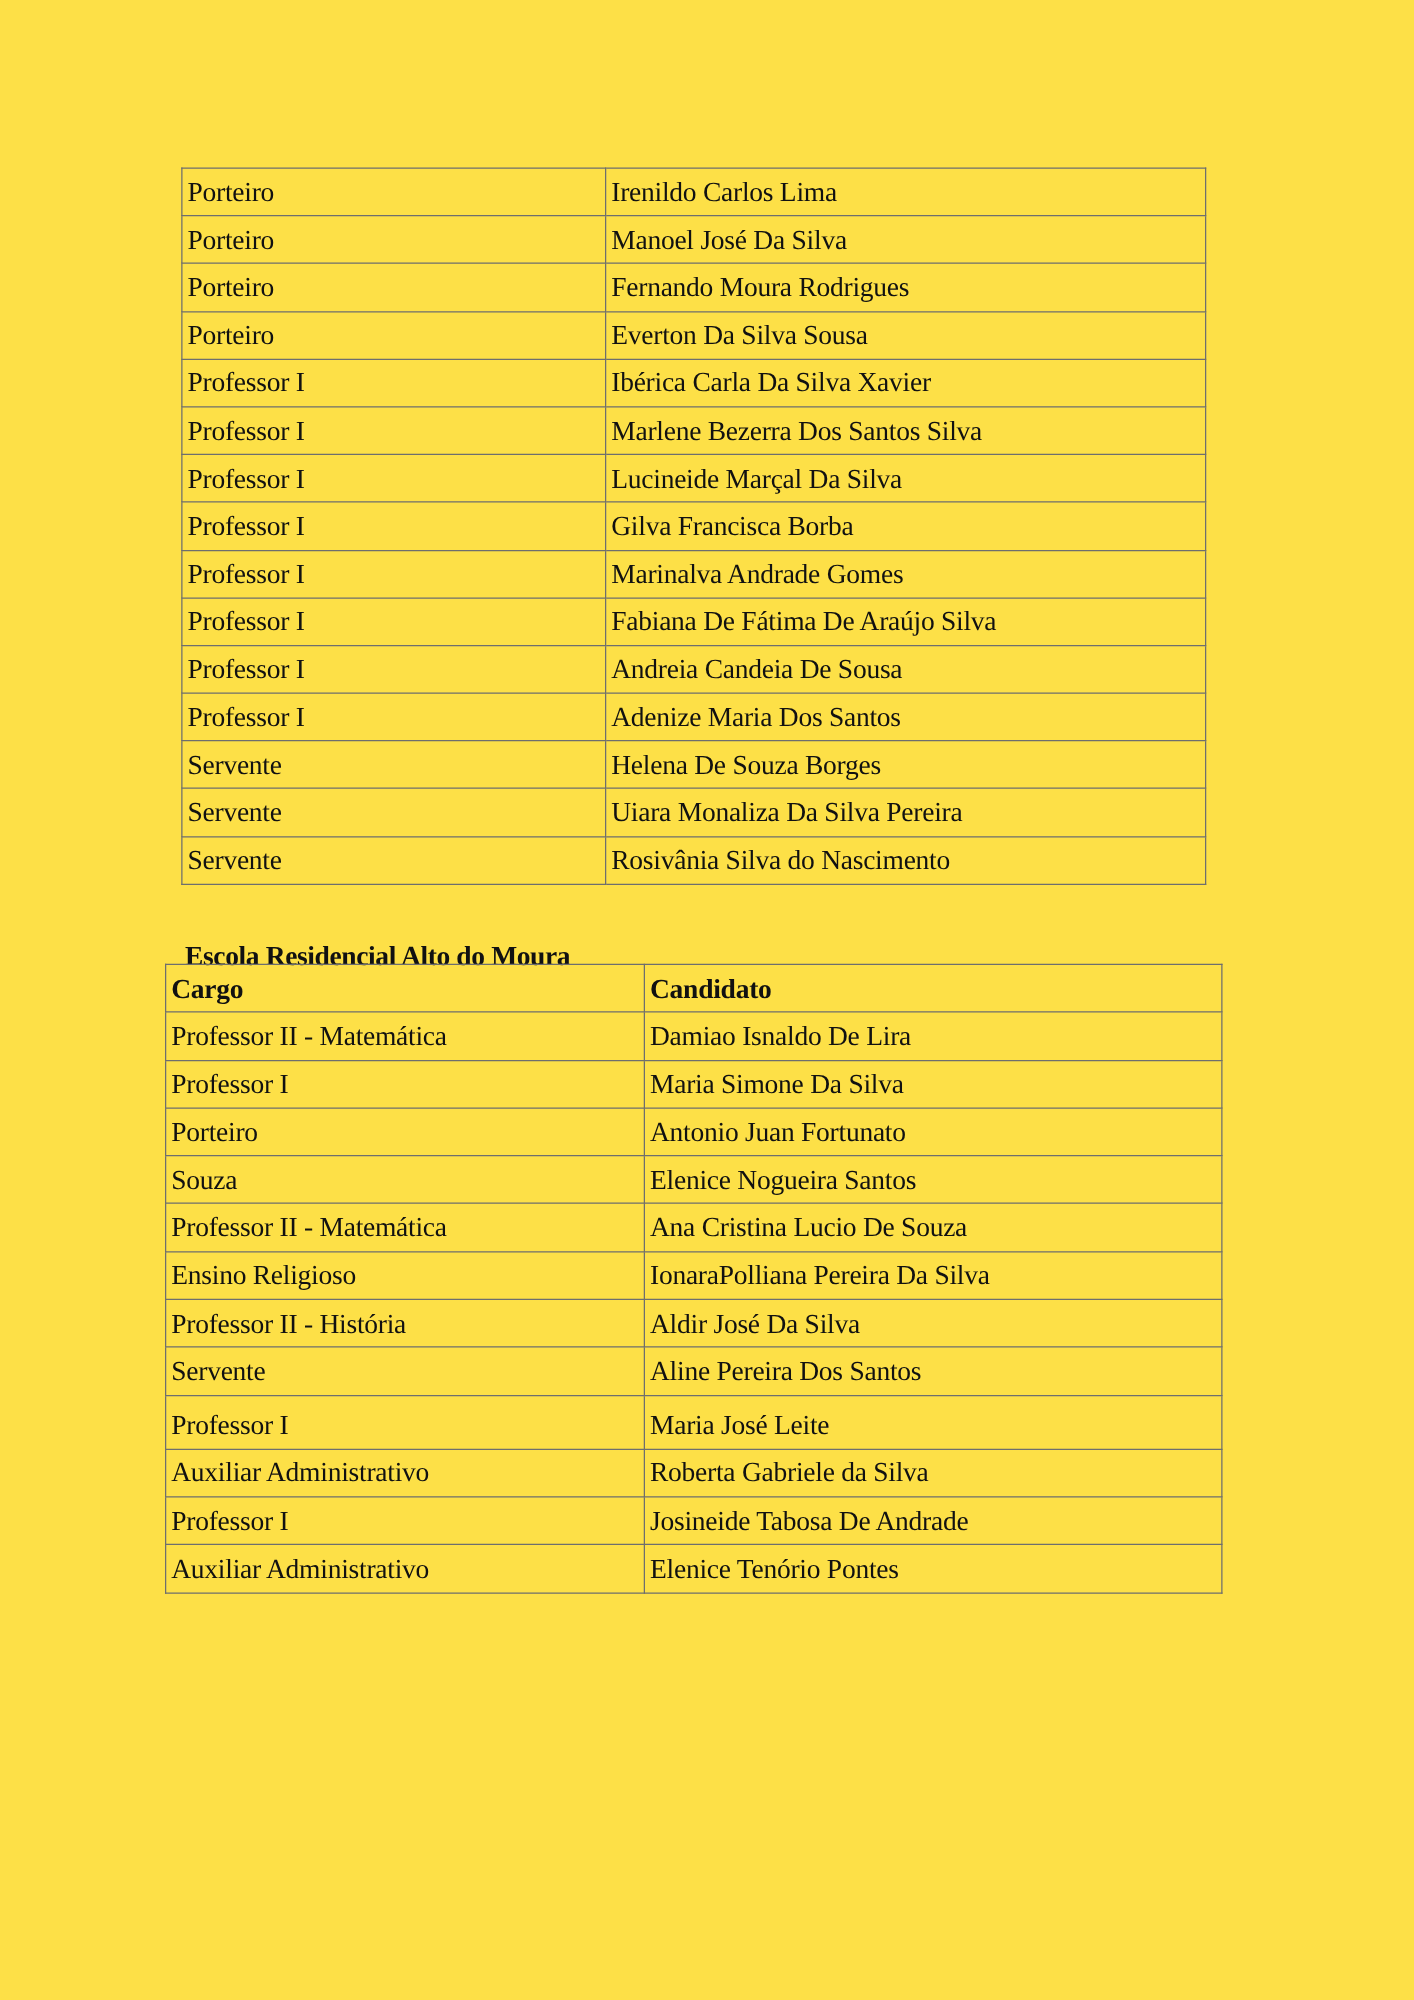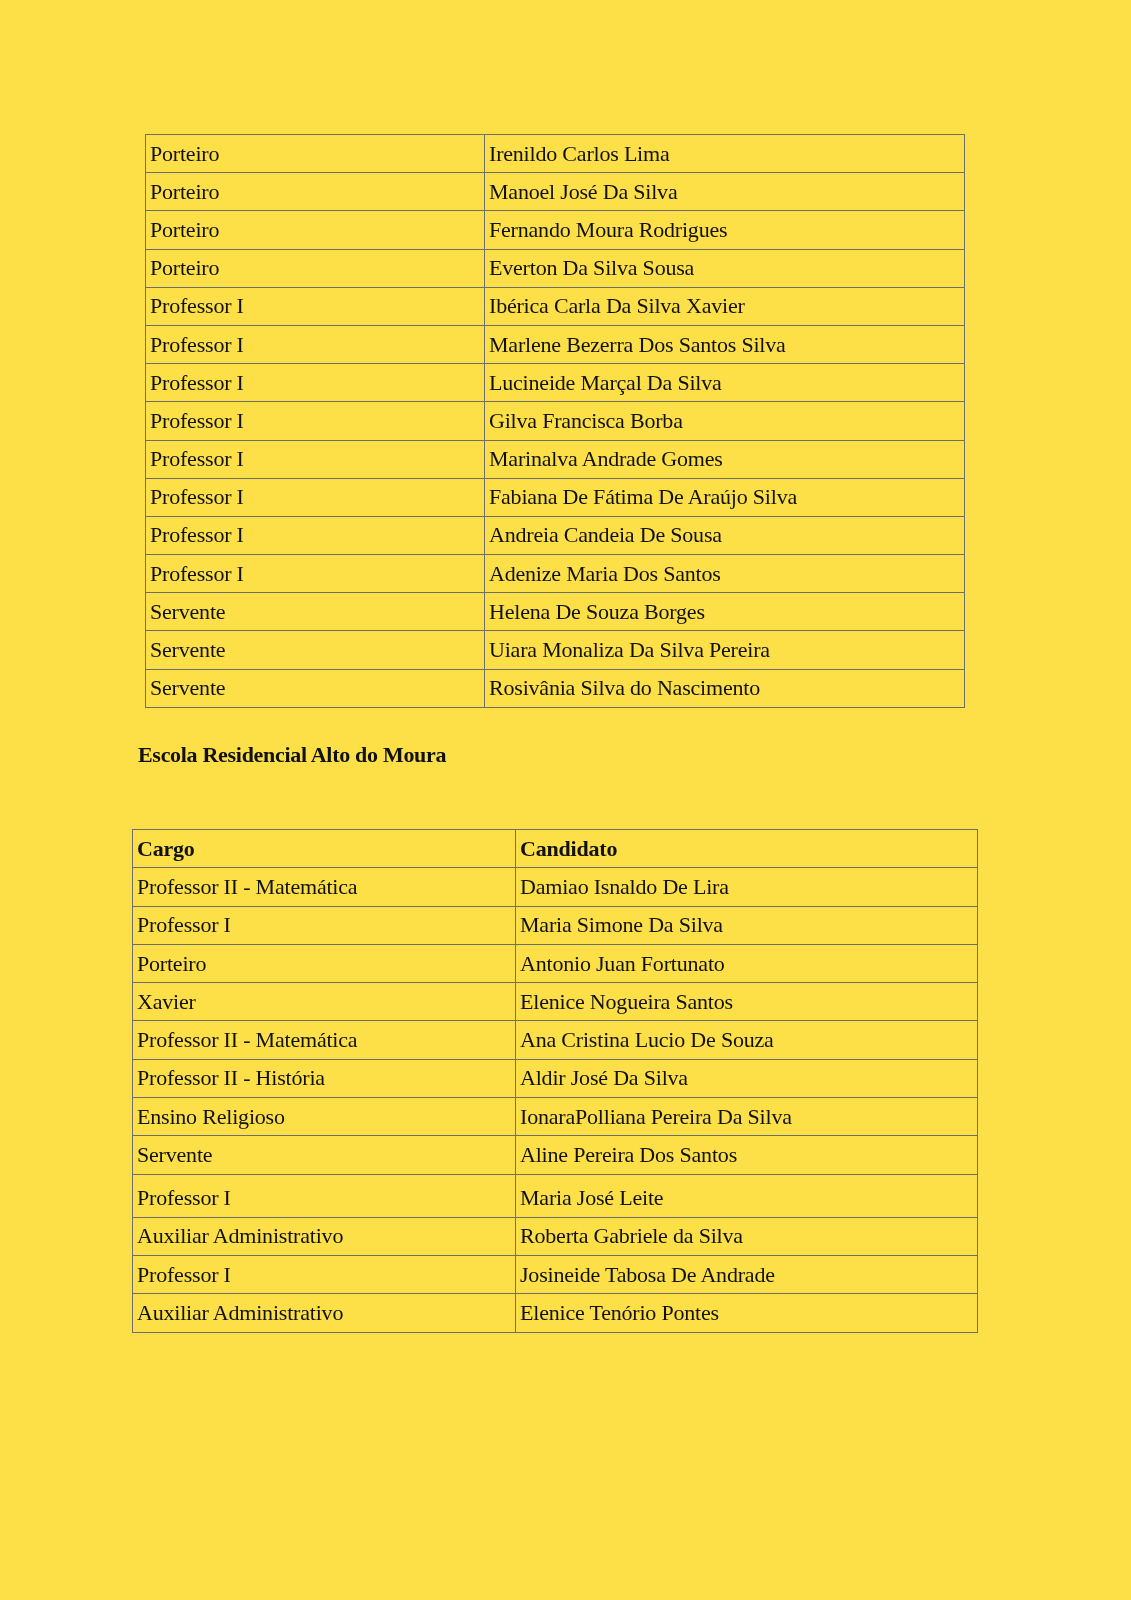--- a/index.html
+++ b/index.html
@@ -51,27 +51,27 @@
     #table-1 col.c2 { width: 480px; }
     #table-1 tr { height: 38.2px; }
 
     #section-heading {
       position: absolute;
       left: 134px;
       top: 738px;
       font-size: 22px;
       font-weight: bold;
       letter-spacing: -0.3px;
-      margin: 4px;
+      margin: 14px;
       text-align: center;
     }
 
     #table-2 {
       left: 132px;
-      top: 829px;
+      top: 771px;
       width: 845px;
       padding-left: 41px;
     }
     #table-2 col.c1 { width: 383px; }
     #table-2 col.c2 { width: 462px; }
     #table-2 tr { height: 38.3px; }
     #table-2 tr.tall { height: 43px; }
     #table-2 tr.tall td { padding-top: 4px; }
   </style>
 </head>
@@ -168,36 +168,36 @@
         </tr>
       <tr>
           <td>Professor I</td>
           <td>Maria Simone Da Silva</td>
         </tr>
       <tr>
           <td>Porteiro</td>
           <td>Antonio Juan Fortunato</td>
         </tr>
       <tr>
-          <td>Xavier</td>
+          <td>Souza</td>
           <td>Elenice Nogueira Santos</td>
         </tr>
       <tr>
           <td>Professor II - Matemática</td>
           <td>Ana Cristina Lucio De Souza</td>
         </tr>
       <tr>
+          <td>Ensino Religioso</td>
+          <td>IonaraPolliana Pereira Da Silva</td>
+        </tr>
+      <tr>
           <td>Professor II - História</td>
           <td>Aldir José Da Silva</td>
         </tr>
       <tr>
-          <td>Ensino Religioso</td>
-          <td>IonaraPolliana Pereira Da Silva</td>
-        </tr>
-      <tr>
           <td>Servente</td>
           <td>Aline Pereira Dos Santos</td>
         </tr>
       <tr class="tall">
           <td>Professor I</td>
           <td>Maria José Leite</td>
         </tr>
       <tr>
           <td>Auxiliar Administrativo</td>
           <td>Roberta Gabriele da Silva</td>

